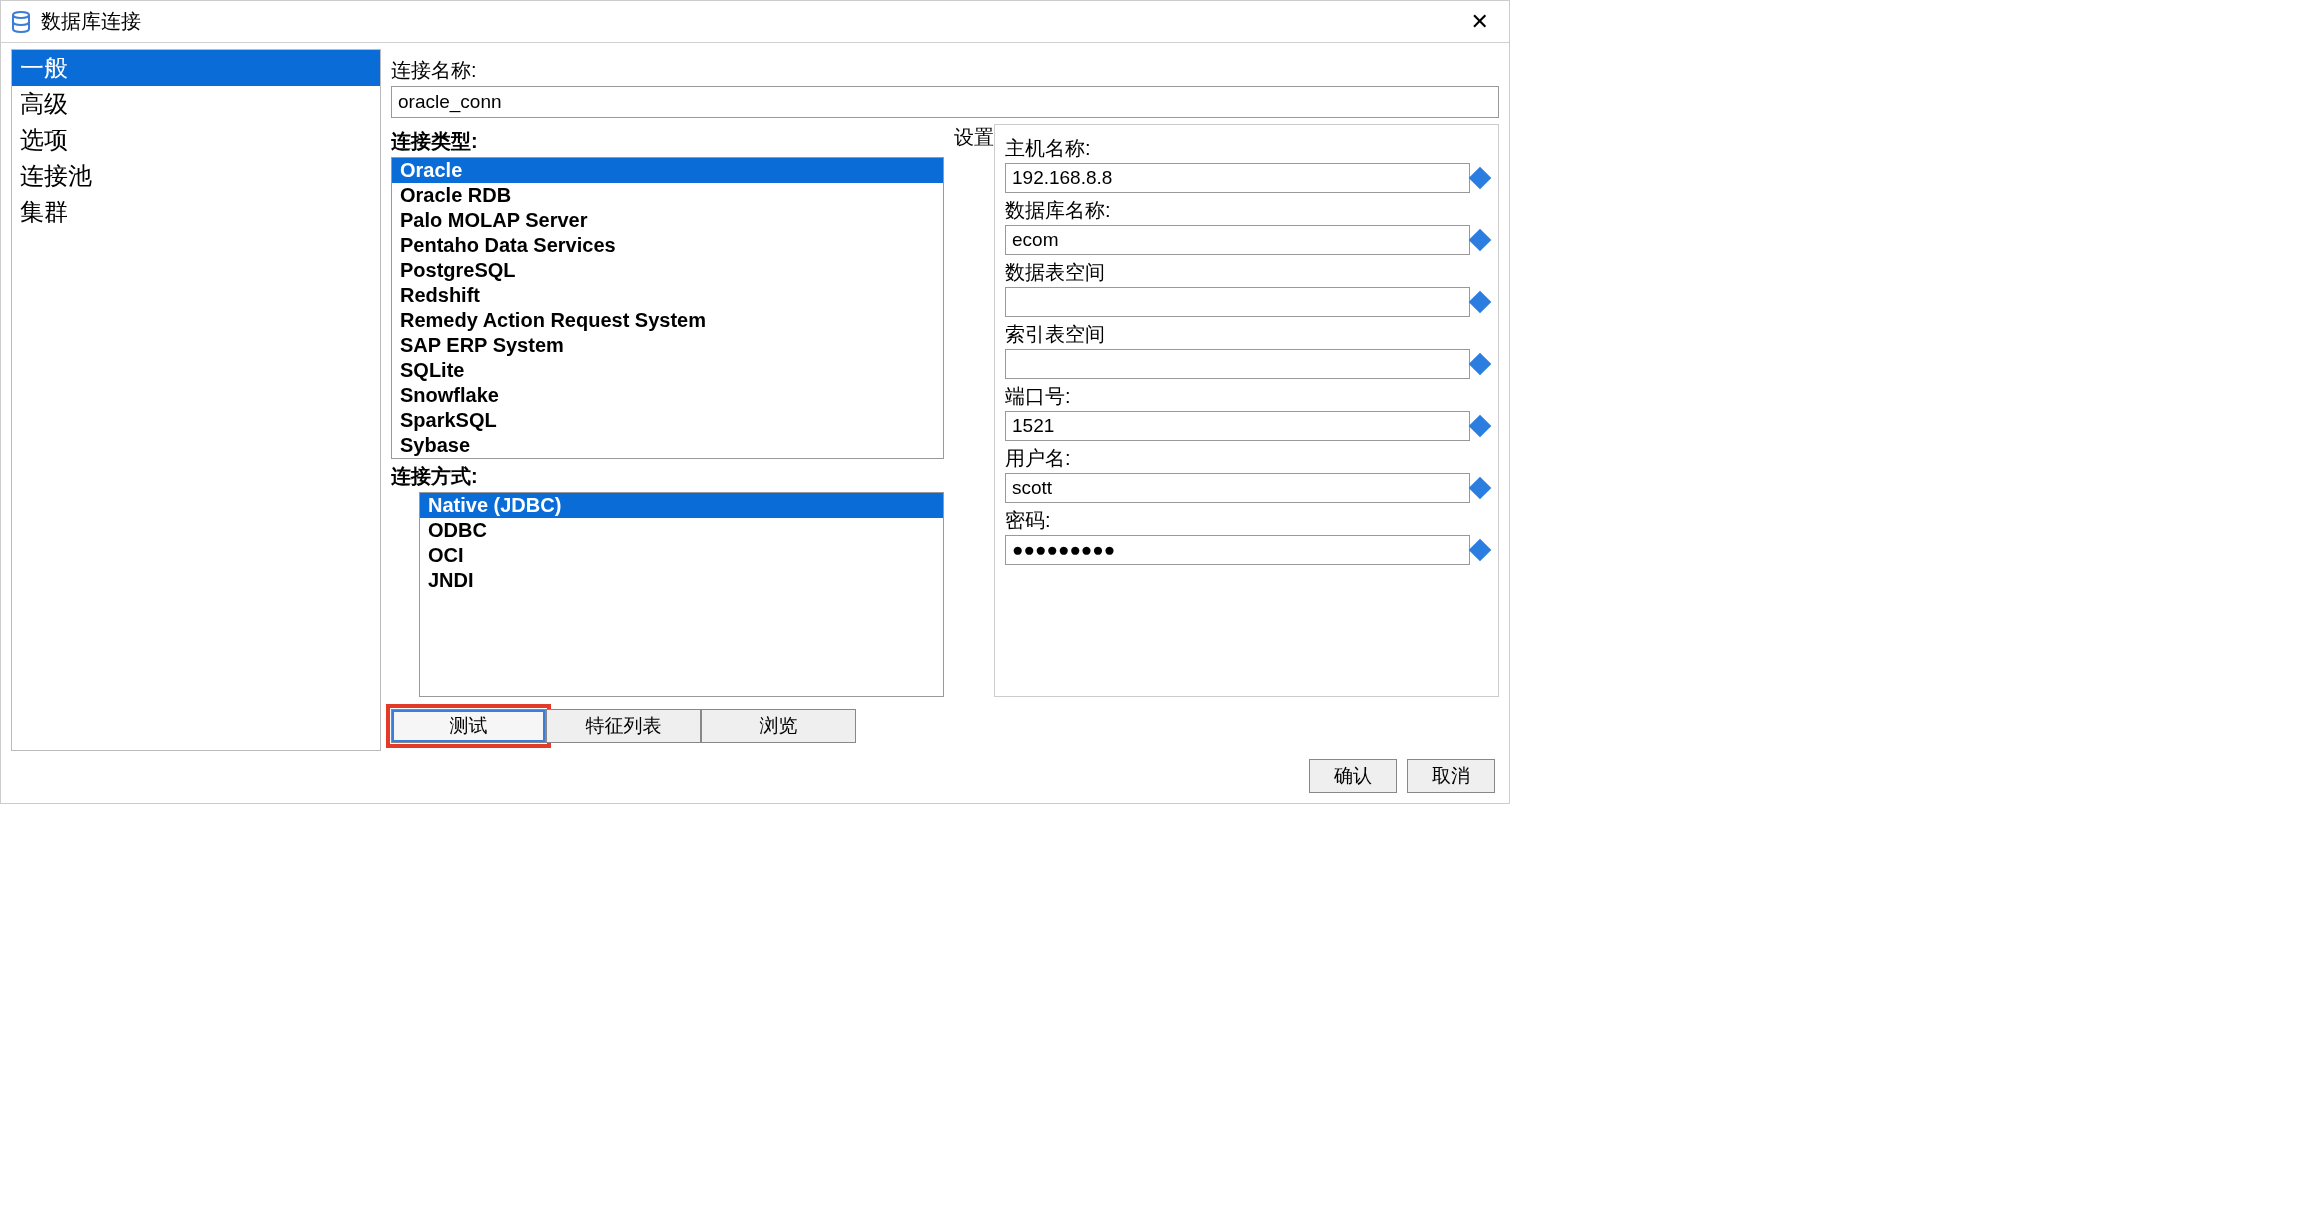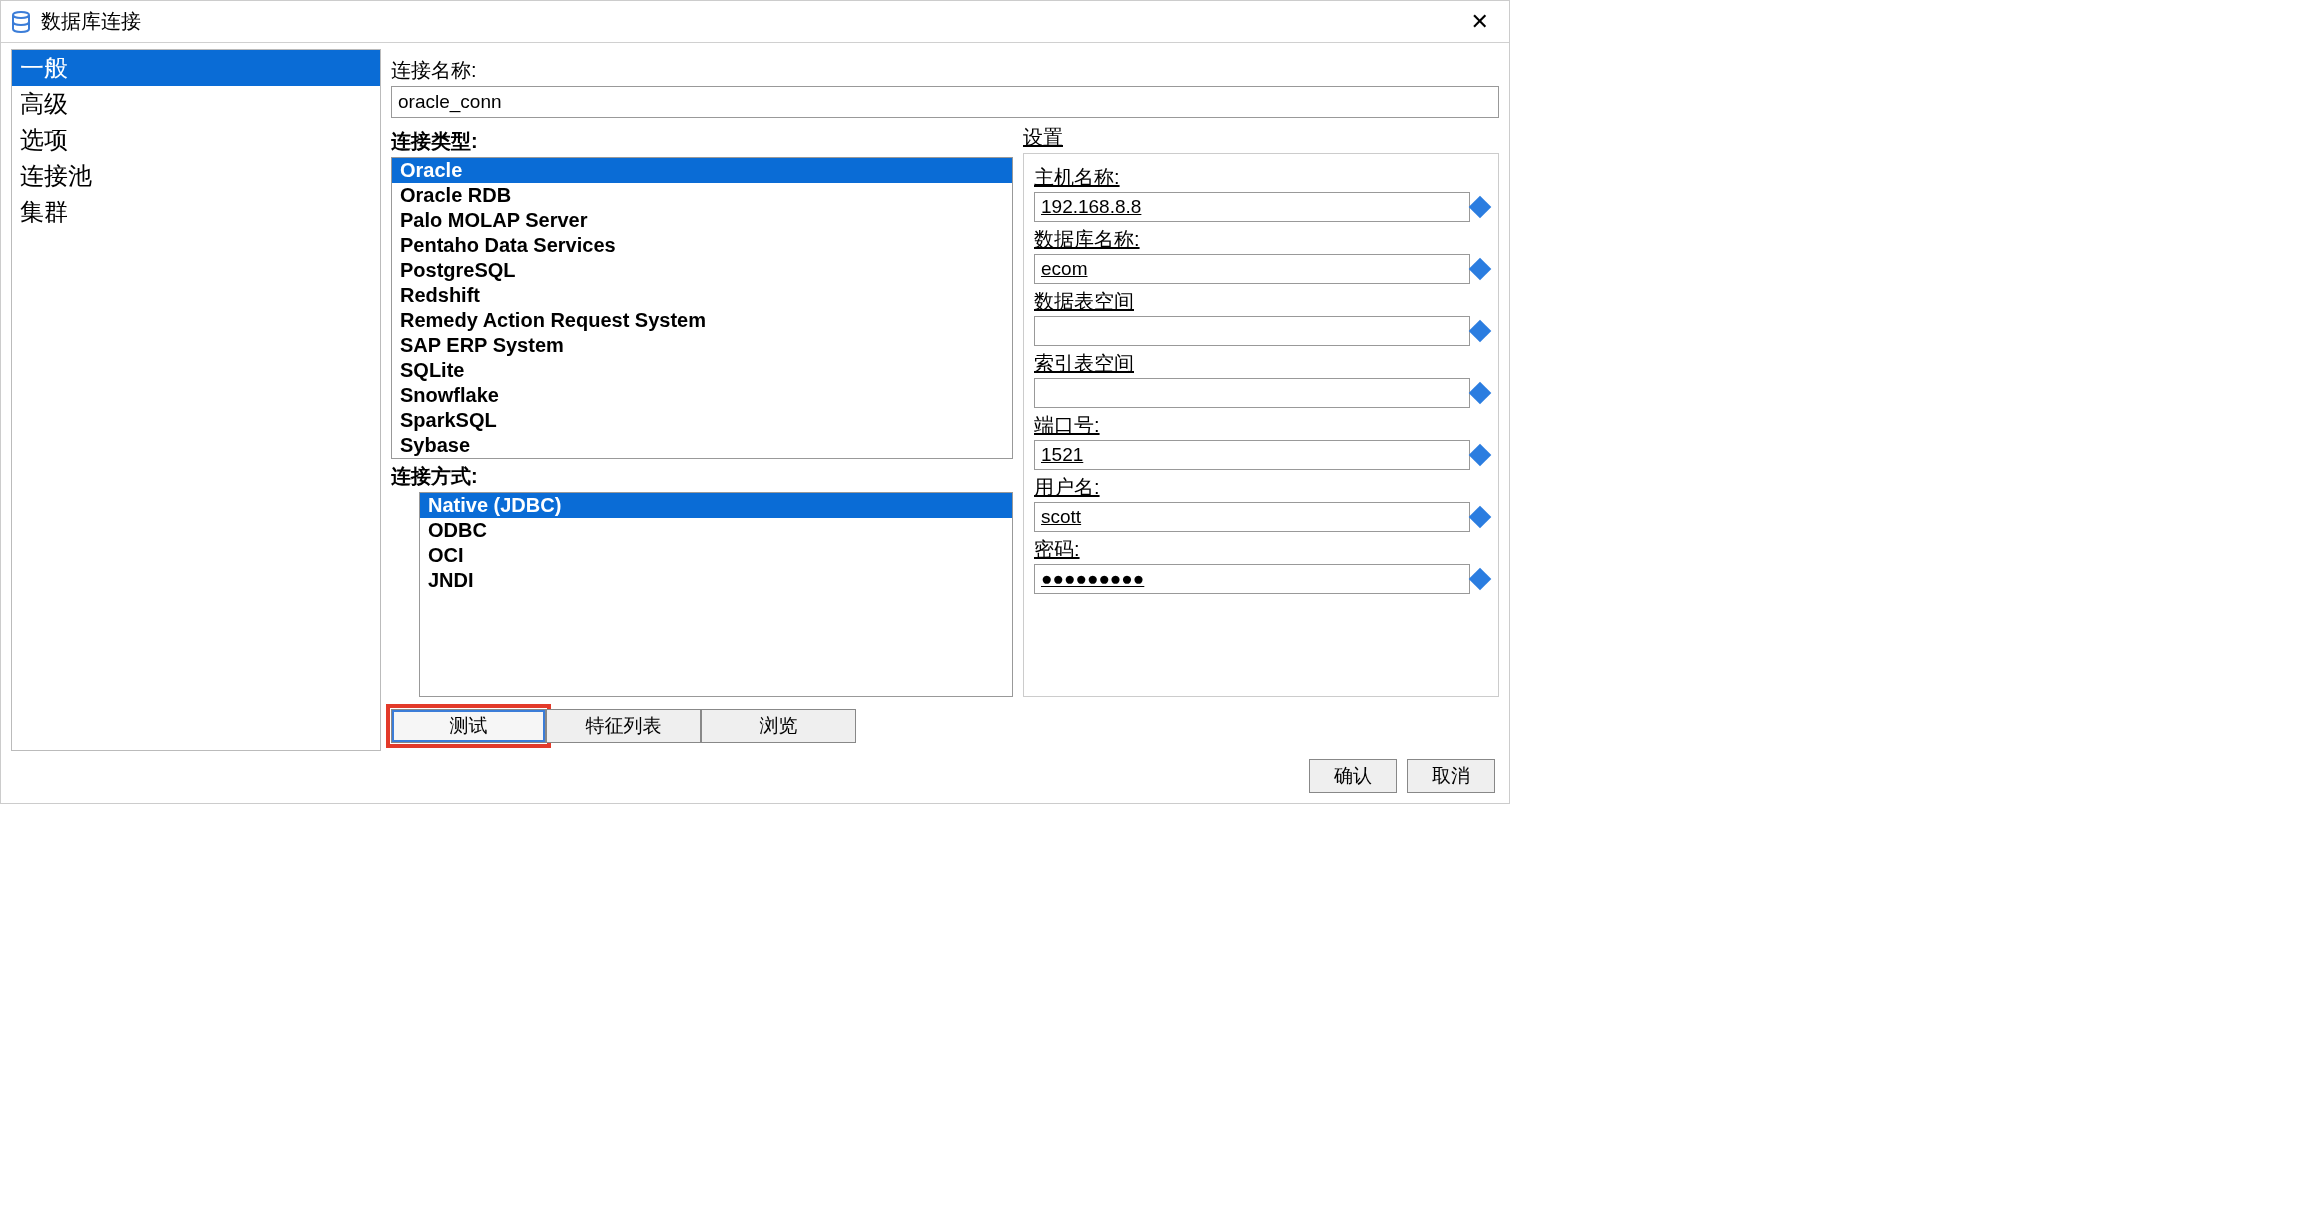--- a/index.html
+++ b/index.html
@@ -72,21 +72,21 @@
   font-family: inherit;
 }
 .two-col {
   flex: 1;
   display: flex;
   gap: 10px;
   min-height: 0;
   margin-top: 4px;
 }
 .left-col { flex: 1; display: flex; flex-direction: column; min-width:0;font-weight:bold;}
-.right-col { width: 476px; display:flex; flex-direction:column;text-decoration:underline;}
+.right-col { width: 545px; display:flex; flex-direction:row;}
 .listbox {
   flex: 1;
   border: 1px solid #999;
   overflow-y: scroll;
   min-height: 0;
   position: relative;
 }
 .listbox.fixed300 { flex: none; height: 302px; }
 .listbox.fixed140 { flex: 1; min-height: 140px; margin-left: 28px; }
 .list-item {

